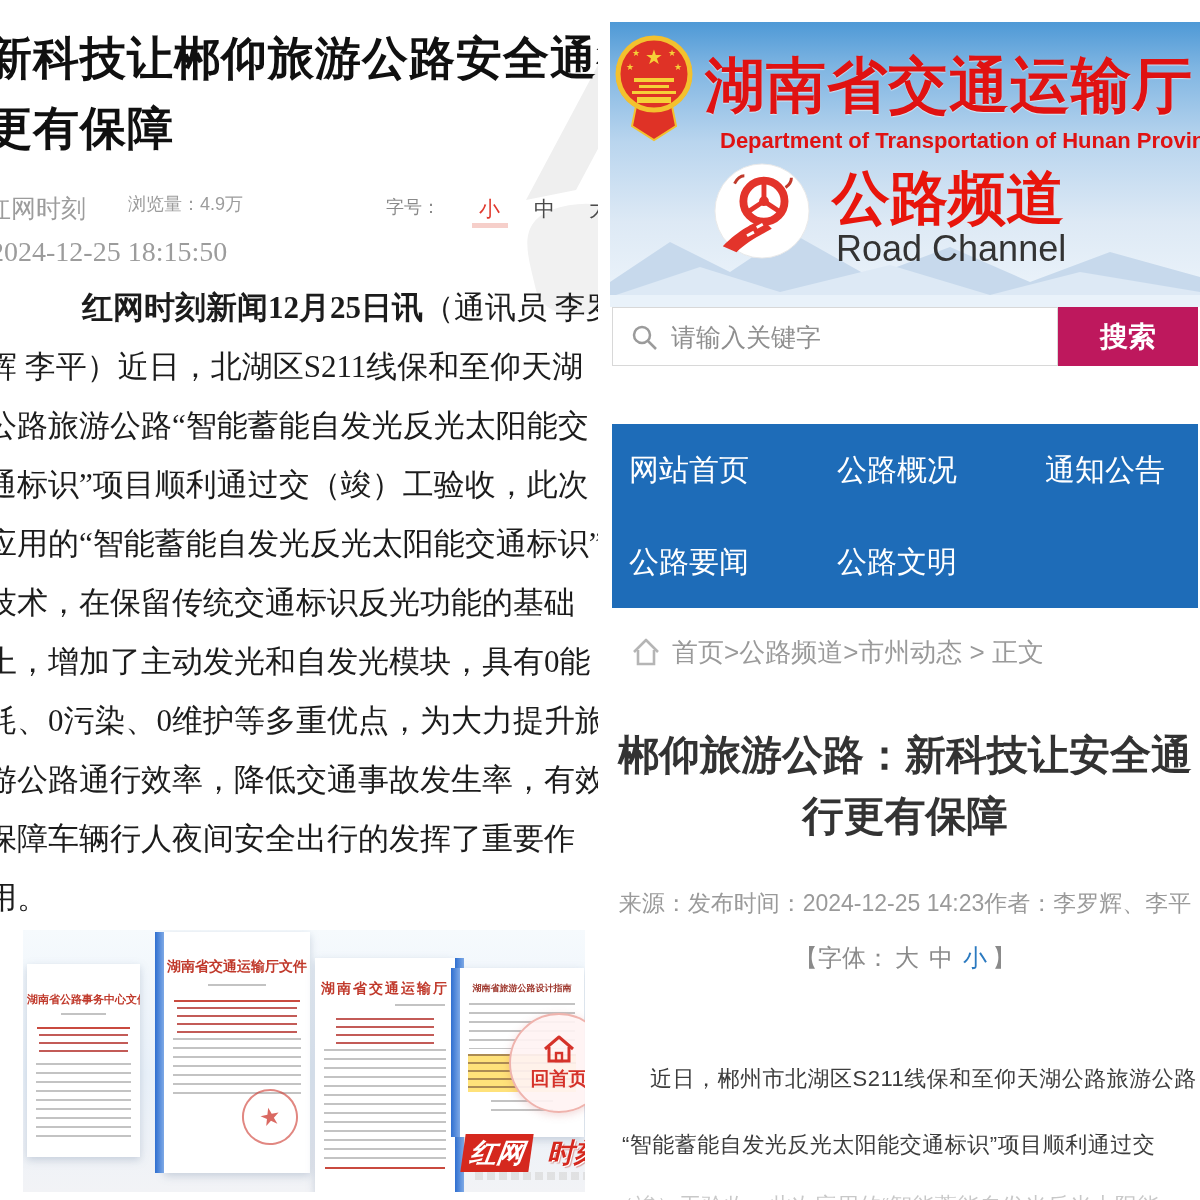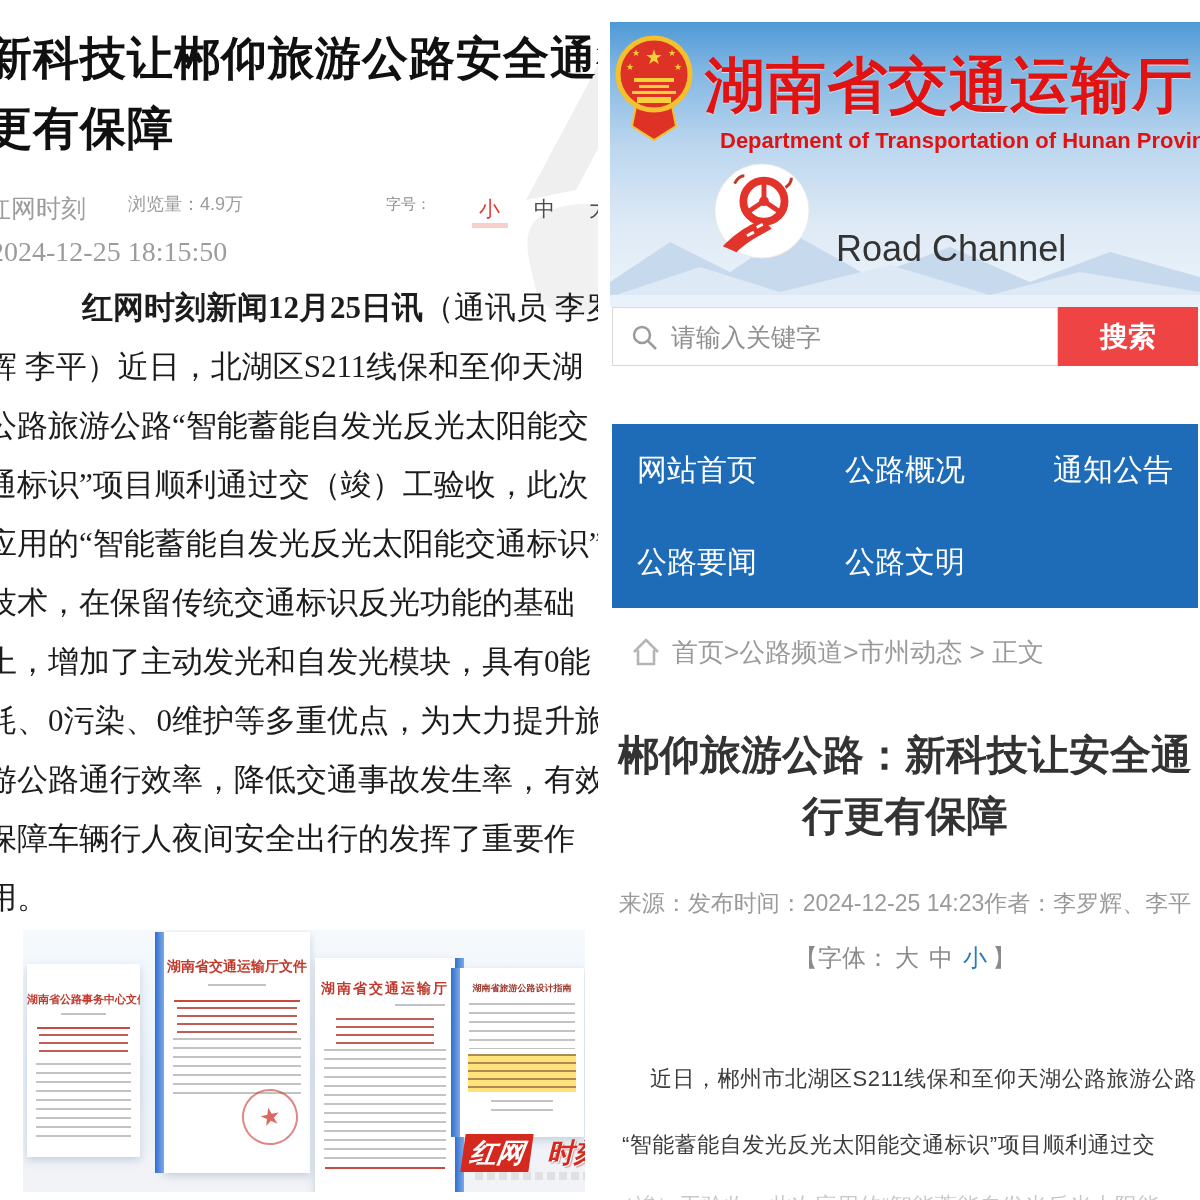--- a/index.html
+++ b/index.html
@@ -8,21 +8,21 @@
   
   .left-page{position:absolute;left:0;top:0;width:598px;height:1200px;overflow:hidden;background:#fff;}
   .lp-shift{position:absolute;left:-14px;top:0;width:700px;height:1200px;}
   .lp-water{position:absolute;left:470px;top:40px;width:230px;height:300px;pointer-events:none;}
   .lp-title{position:absolute;left:0;font-size:46px;font-weight:700;color:#101010;white-space:nowrap;letter-spacing:1px;}
   .lp-title.l1{top:28px;}
   .lp-title.l2{top:98px;}
   .lp-metarow{position:absolute;left:0;top:190px;width:700px;height:46px;}
   .lp-src{position:absolute;left:0;top:2px;font-size:25px;color:#9c9c9c;}
   .lp-views{position:absolute;left:142px;top:2px;font-size:18px;color:#9c9c9c;}
-  .lp-fslabel{position:absolute;left:400px;top:5px;font-size:15px;color:#8a8a8a;}
+  .lp-fslabel{position:absolute;left:400px;top:5px;font-size:18px;color:#8a8a8a;}
   .lp-fs{position:absolute;top:5px;font-size:21px;color:#4a4a4a;cursor:pointer;}
   .lp-fs.small{left:493px;color:#e0392e;}
   .lp-fs.mid{left:548px;}
   .lp-fs.big{left:603px;}
   .lp-fs-underline{position:absolute;left:486px;top:33px;width:36px;height:5px;background:#f6cfca;}
   .lp-date{position:absolute;left:4px;top:236px;font-size:28px;color:#9c9c9c;font-family:"Liberation Serif",serif;}
   .lp-body{position:absolute;left:0;top:278px;width:700px;font-family:"Liberation Serif",serif;
            font-size:31px;color:#1c1c1c;line-height:59px;}
   .lp-body .ln{white-space:nowrap;height:59px;}
   .lp-body .ln.first{padding-left:96px;}
@@ -62,25 +62,25 @@
   .ch-logo{position:absolute;left:103px;top:140px;}
   .ch-name{position:absolute;left:222px;top:138px;font-size:58px;font-weight:700;color:#e8150c;white-space:nowrap;}
   .ch-en{position:absolute;left:226px;top:206px;font-size:36px;color:#333;white-space:nowrap;}
   .search-row{position:absolute;left:2px;top:307px;width:632px;height:61px;}
   .search-input{position:absolute;left:0;top:0;width:446px;height:59px;background:#fff;border:1px solid #d8d8d8;
                 box-sizing:border-box;}
   .search-input input{position:absolute;left:56px;top:0;width:370px;height:57px;border:none;outline:none;
                 font-size:25px;color:#444;background:transparent;font-family:"Liberation Sans",sans-serif;}
   .search-input input::placeholder{color:#8f8f8f;}
   .search-icon{position:absolute;left:18px;top:16px;}
-  .search-btn{position:absolute;left:446px;top:0;width:140px;height:59px;background:#ef4444;color:#fff;
+  .search-btn{position:absolute;left:446px;top:0;width:140px;height:59px;background:#be185d;color:#fff;
               font-size:28px;font-weight:700;text-align:center;line-height:59px;cursor:pointer;}
   .nav{position:absolute;left:2px;top:424px;width:586px;height:184px;background:#1e6cb8;
        display:grid;grid-template-columns:208px 208px 160px;grid-template-rows:92px 92px;
-       padding-left:25px;box-sizing:border-box;align-items:center;}
+       padding-left:17px;box-sizing:border-box;align-items:center;}
   .nav .item{color:#fff;font-size:30px;cursor:pointer;white-space:nowrap;}
   .crumb{position:absolute;left:20px;top:632px;height:40px;display:flex;align-items:center;}
   .crumb .txt{margin-left:10px;font-size:26px;color:#9a9a9a;white-space:nowrap;}
   .rp-title{position:absolute;left:0;width:590px;text-align:center;font-size:41px;font-weight:700;color:#333;white-space:nowrap;}
   .rp-title.l1{top:728px;}
   .rp-title.l2{top:789px;}
   .rp-meta{position:absolute;left:0;top:888px;width:590px;display:flex;justify-content:center;
            font-size:23px;color:#9a9a9a;white-space:nowrap;}
   .rp-fontbar{position:absolute;left:0;top:942px;width:590px;text-align:center;font-size:24px;color:#8a8a8a;}
   .rp-fontbar span{margin:0 5px;cursor:pointer;}
@@ -163,20 +163,28 @@
         </div>
 
         <div class="doc" style="left:437px;top:38px;width:124px;height:169px;">
           <i class="spine l"></i>
           <div class="doc-head" style="font-size:9px;margin-top:14px;color:#a03a30;">湖南省旅游公路设计指南</div>
           <div class="lines" style="height:46px;margin-top:8px;"></div>
           <div class="hl" style="height:38px;"></div>
           <div class="lines" style="height:16px;width:50%;margin:8px auto;"></div>
         </div>
 
+        <div class="home-circle">
+          <svg width="34" height="30" viewBox="0 0 34 30">
+            <path d="M3,15 L17,3 L31,15" fill="none" stroke="#d5322a" stroke-width="3" stroke-linejoin="round"></path>
+            <path d="M7,13 L7,27 L27,27 L27,13" fill="none" stroke="#d5322a" stroke-width="3"></path>
+            <rect x="14" y="19" width="6" height="8" fill="none" stroke="#d5322a" stroke-width="2.4"></rect>
+          </svg>
+          <span class="txt">回首页</span>
+        </div>
 
         <div class="brand">
           <span class="b1">红网</span><span class="b2">时刻</span>
         </div>
         <div class="brand-sub"></div>
       </div>
     </div>
   </section>
 
   <section class="right-page">
@@ -212,20 +220,21 @@
         <line x1="52" y1="40" x2="52" y2="22" stroke="#e3342b" stroke-width="5"></line>
         <line x1="52" y1="40" x2="37" y2="50" stroke="#e3342b" stroke-width="5"></line>
         <line x1="52" y1="40" x2="67" y2="50" stroke="#e3342b" stroke-width="5"></line>
         <circle cx="52" cy="40" r="5" fill="#e3342b"></circle>
         <path d="M10,86 C28,68 40,64 50,58 L60,68 C46,76 34,82 24,92 Z" fill="#e3342b"></path>
         <rect x="34" y="72" width="8" height="3" fill="#fff" transform="rotate(-28 38 73)"></rect>
         <rect x="44" y="64" width="7" height="3" fill="#fff" transform="rotate(-28 47 65)"></rect>
         <path d="M22,22 q4,-8 10,-8" fill="none" stroke="#c0392b" stroke-width="3"></path>
         <path d="M74,26 q6,-4 6,-10" fill="none" stroke="#c0392b" stroke-width="3"></path>
       </svg>
+      <div class="ch-name">公路频道</div>
       <div class="ch-en">Road Channel</div>
     </div>
 
     <div class="search-row">
       <div class="search-input">
         <svg class="search-icon" width="28" height="28" viewBox="0 0 28 28">
           <circle cx="11" cy="11" r="8" fill="none" stroke="#9b9b9b" stroke-width="2.5"></circle>
           <line x1="17" y1="17" x2="25" y2="25" stroke="#9b9b9b" stroke-width="2.5"></line>
         </svg>
         <input type="text" placeholder="请输入关键字" style="">

